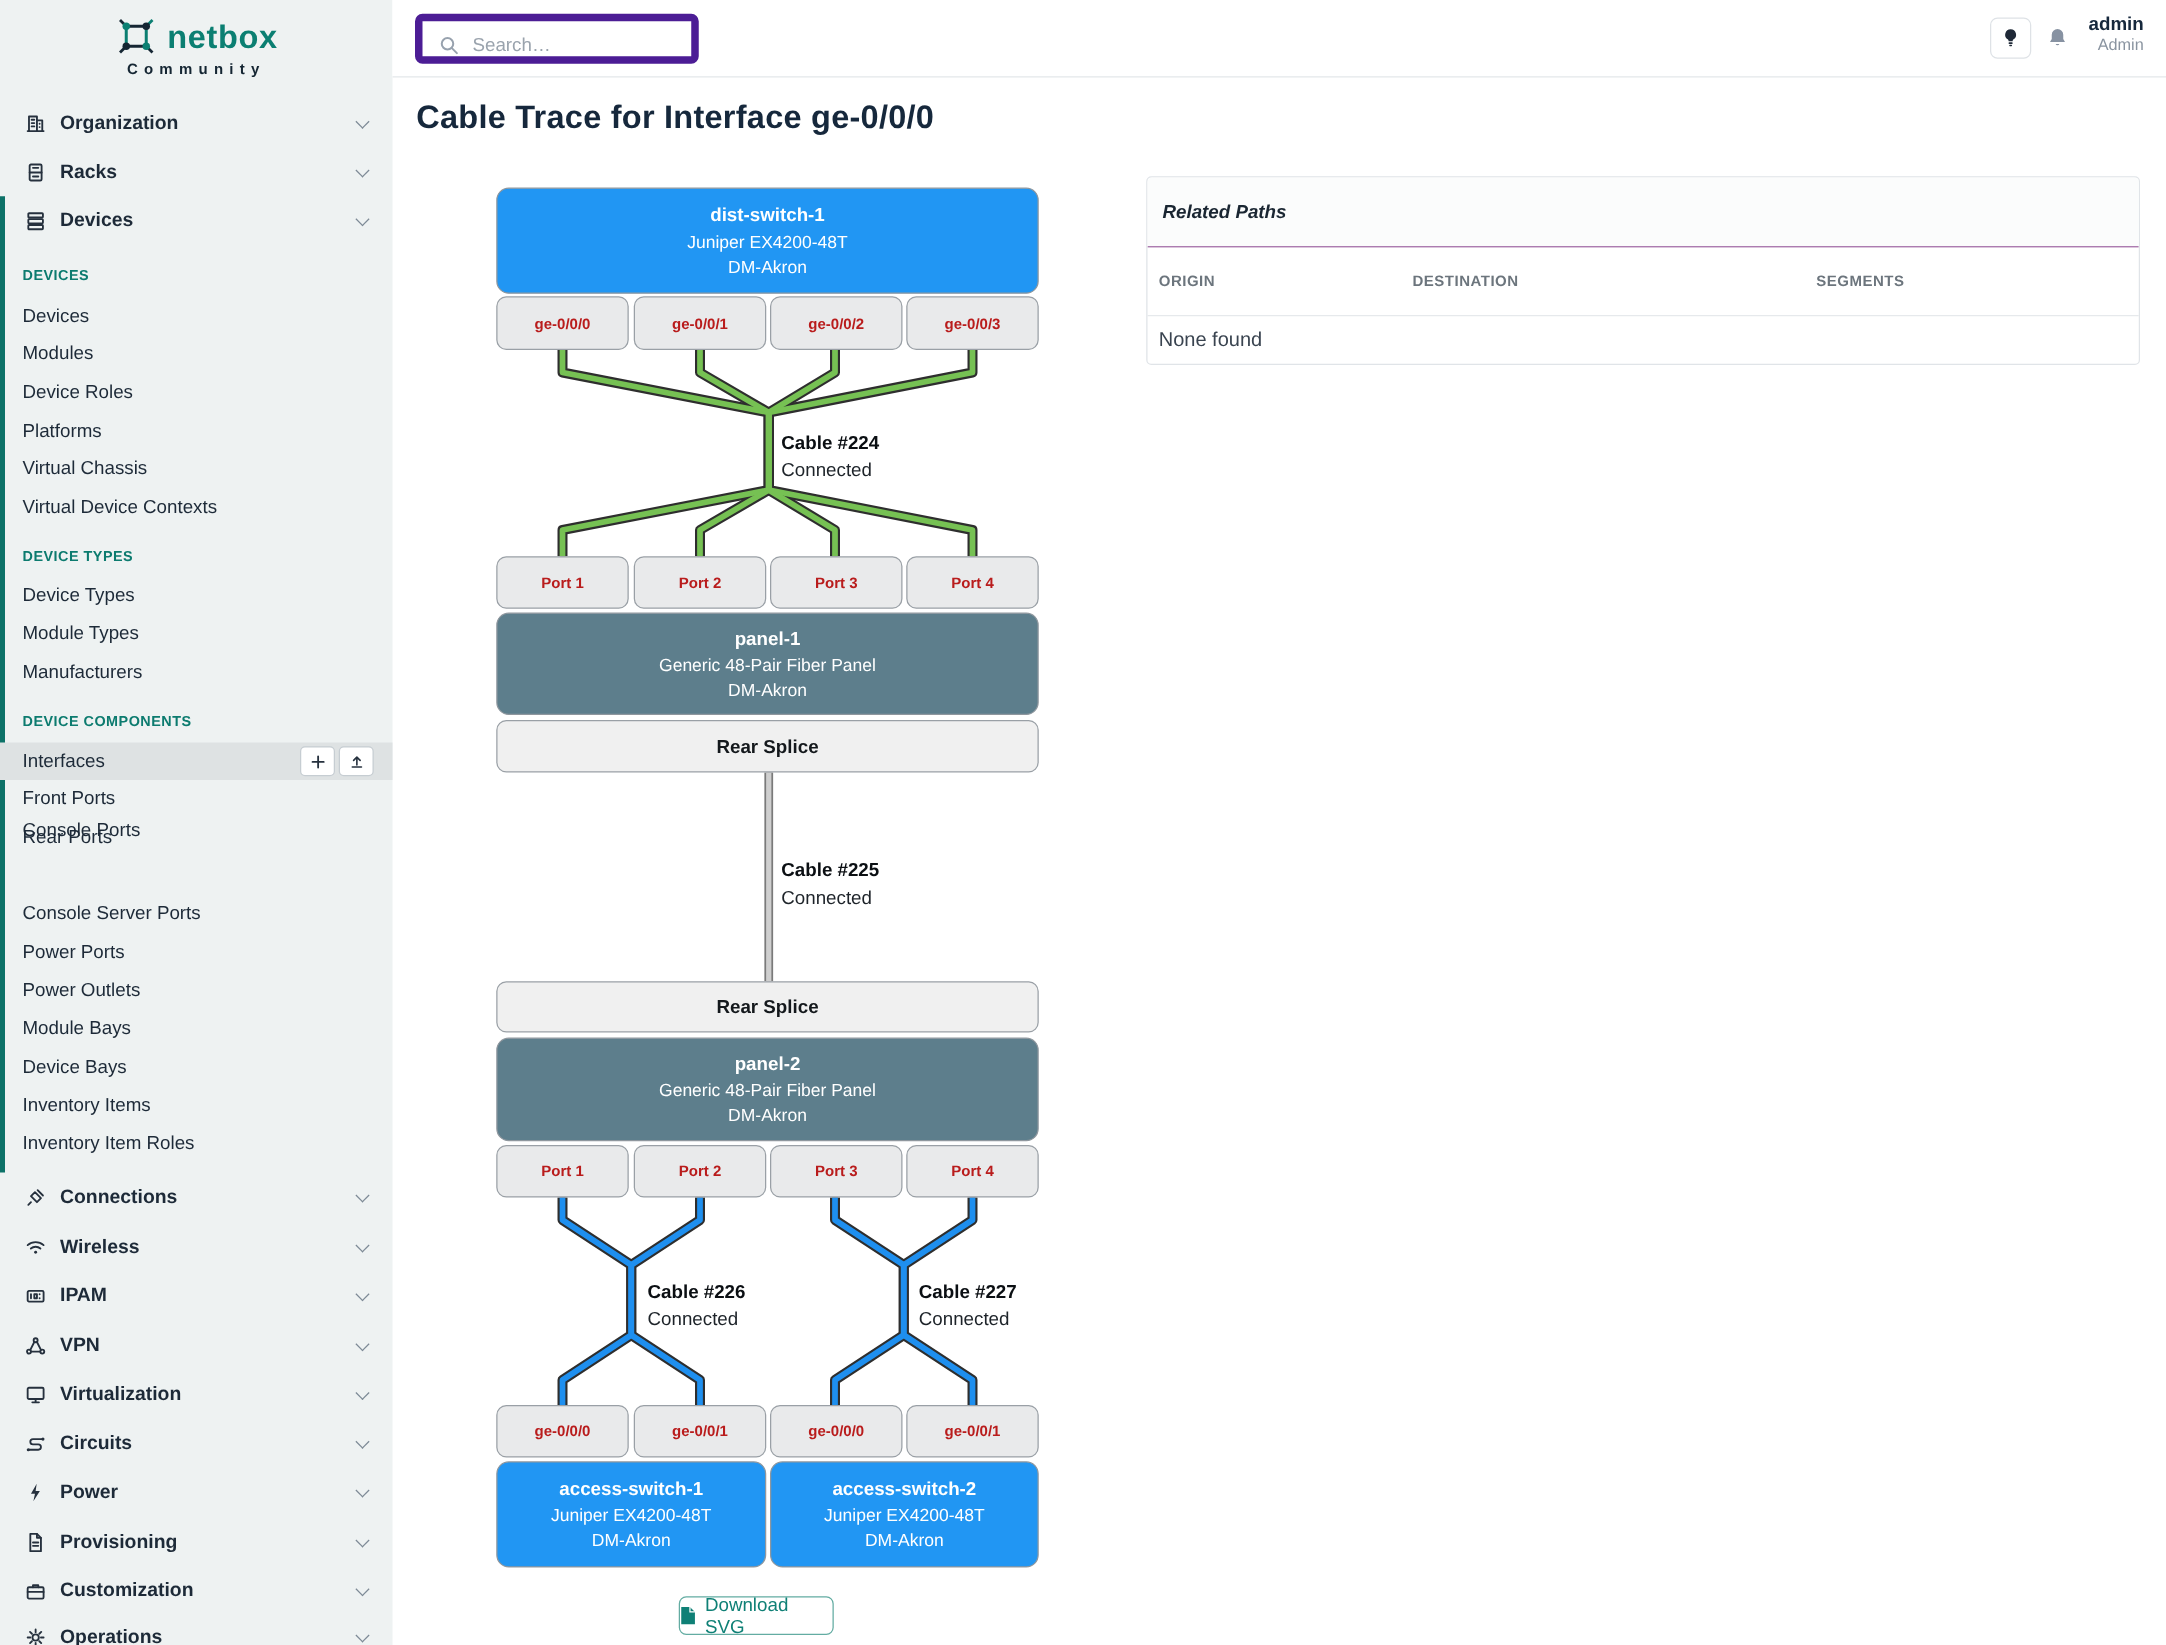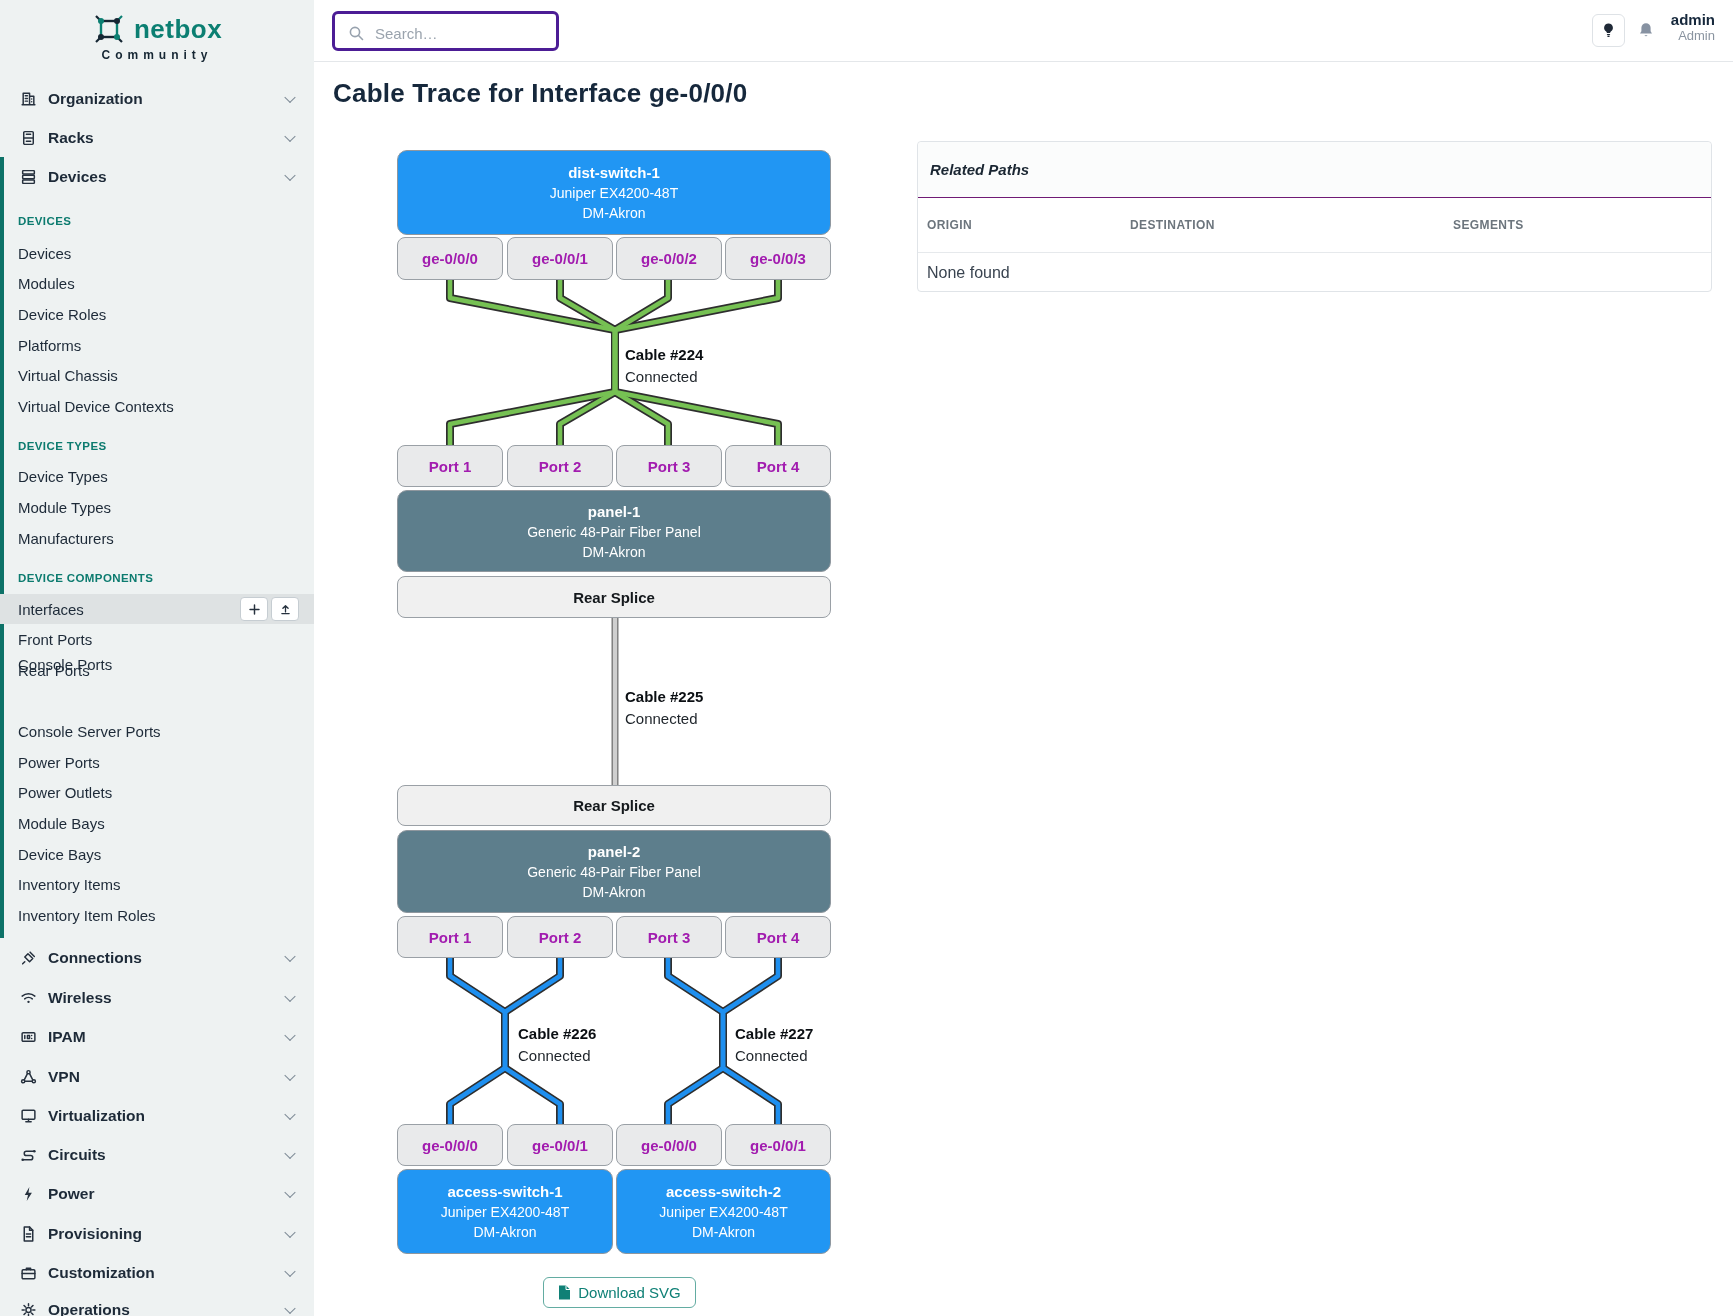--- a/index.html
+++ b/index.html
@@ -20,46 +20,46 @@
   .sb-top-item .label { position:absolute; left:48px; top:50%; transform:translateY(-50%); font-size:15.5px; color:#1d2a38;font-weight:bold; }
   .chev { position:absolute; right:20px; top:50%; width:8px; height:8px; border-right:1.6px solid #7d8a96; border-bottom:1.6px solid #7d8a96; transform:translateY(-70%) rotate(45deg); }
   .sb-section-label { position:absolute; left:18px; font-size:11.5px; font-weight:700; letter-spacing:.4px; color:#0c7b6f; }
   .sb-sub-item { position:absolute; left:0; width:314px; height:30px; cursor:pointer; }
   .sb-sub-item .label { position:absolute; left:18px; top:50%; transform:translateY(-50%); font-size:15px; color:#1d2a38; }
   .sb-sub-item.active { background:#dee2e3; }
   .mini-btn { position:absolute; top:3px; width:28px; height:24px; background:#ffffff; border:1px solid #c6cdd2; border-radius:4px; display:flex; align-items:center; justify-content:center; cursor:pointer; }
   svg.ic { stroke:#26313e; stroke-width:1.4; fill:none; stroke-linecap:round; stroke-linejoin:round; }
   
   .topbar { position:absolute; left:314px; top:0; width:1419px; height:62px; background:#fff; border-bottom:1px solid #e4e7ea; }
-  .search-box { position:absolute; left:18px; top:11px; width:227px; height:40px; border:3px solid #4c1d95; border-radius:6px; background:#fff; }
+  .search-box { position:absolute; left:18px; top:11px; width:227px; height:40px; border:6px solid #4c1d95; border-radius:6px; background:#fff; }
   .search-box svg { position:absolute; left:13px; top:11px; }
   .search-box input { position:absolute; left:40px; top:0; width:180px; height:38px; border:0; outline:none; font-size:15px; color:#334; background:transparent; font-family:"Liberation Sans",sans-serif; }
   .search-box input::placeholder { color:#9aa3ad; }
   .bulb-btn { position:absolute; right:108px; top:14px; width:33px; height:33px; border:1px solid #dee2e6; border-radius:6px; background:#fff; display:flex; align-items:center; justify-content:center; cursor:pointer; }
   .bell { position:absolute; right:78px; top:21px; cursor:pointer; }
   .user-block { position:absolute; right:18px; top:11px; text-align:right; cursor:pointer; }
   .user-name { font-size:15px; font-weight:700; color:#16283c; }
   .user-role { font-size:13px; color:#8a94a0; }
   
   .page-title { position:absolute; left:333px; top:78px; font-size:26px; font-weight:600; color:#16283c; letter-spacing:.2px; }
   
   .trace { position:absolute; left:397px; top:150px; width:434px; height:1160px; }
   .trace svg.cables { position:absolute; left:0; top:0; z-index:1; }
   .node { position:absolute; z-index:2; border:1px solid #8f979e; display:flex; flex-direction:column; align-items:center; justify-content:center; text-align:center; }
   .dev { border-radius:10px; gap:4px; }
   .dev .nm { font-size:15px; font-weight:700; color:#fff; }
   .dev .sub { font-size:14px; color:#fff; }
   .dev.blue { background:#2196f3; }
   .dev.slate { background:#5d7e8c; }
-  .term { border-radius:8px; background:#e9eaeb; border:1px solid #9aa0a6; font-size:15px; font-weight:700; color:#a21caf;text-align:center; }
+  .term { border-radius:8px; background:#e9eaeb; border:1px solid #9aa0a6; font-size:12px; font-weight:700; color:#b91c1c;text-align:center; }
   .splice { border-radius:8px; background:#f0f0f0; border:1px solid #9aa0a6; font-size:15px; font-weight:700; color:#14181c; }
   .cable-label { position:absolute; z-index:3; }
   .cable-label .cid { font-size:15px; font-weight:700; color:#0b0f13; }
   .cable-label .cst { margin-top:5px; font-size:15px; color:#1d2329; }
-  .dl-btn { position:absolute; left:543px; top:1277px; width:153px; height:31px; background:#fff; border:1px solid #63aca2; border-radius:6px; display:flex; align-items:center; justify-content:center; gap:7px; cursor:pointer; }
+  .dl-btn { position:absolute; left:543px; top:1277px; width:124px; height:31px; background:#fff; border:1px solid #63aca2; border-radius:6px; display:flex; align-items:center; justify-content:center; gap:7px; cursor:pointer; }
   .dl-btn span { font-size:15px; color:#0f8076; }
   
   .card { position:absolute; left:917px; top:141px; width:795px; height:151px; background:#fff; border:1px solid #e0e4e8; border-radius:4px; }
   .card-header { position:absolute; left:0; top:0; width:100%; height:56px; background:#fbfcfc; border-bottom:1px solid #701a75; border-radius:4px 4px 0 0;font-style:italic; }
   .card-title { position:absolute; left:12px; top:19px; font-size:15px; font-weight:700; color:#1a2632; }
   .card-cols { position:absolute; left:0; top:56px; width:100%; height:55px; border-bottom:1px solid #e6e9ec; }
   .col-h { position:absolute; top:20px; font-size:12px; font-weight:700; letter-spacing:.4px; color:#6c757d; }
   .card-empty { position:absolute; left:9px; top:122px; font-size:16px; color:#3a4450; }
 </style>
 </head>

